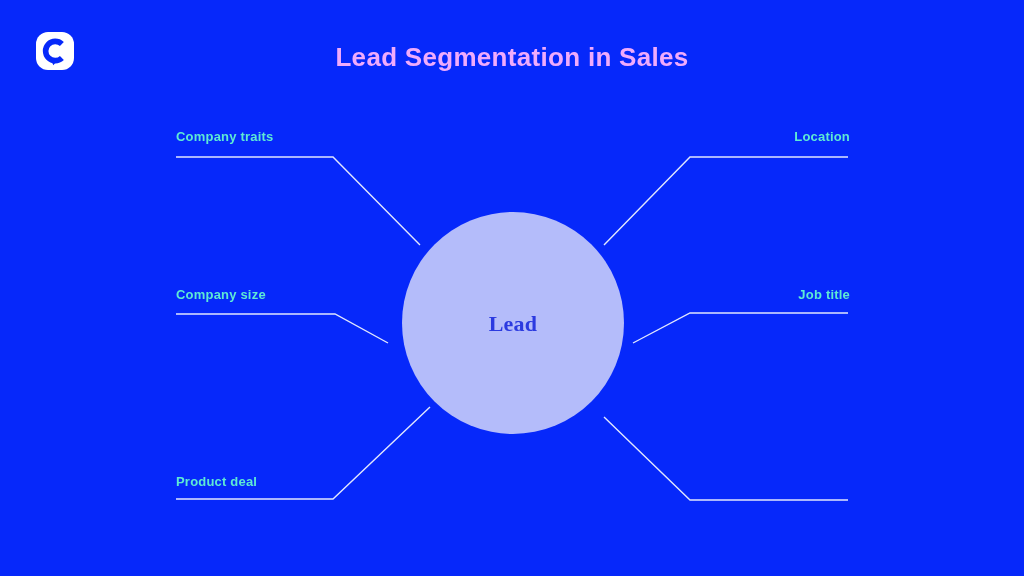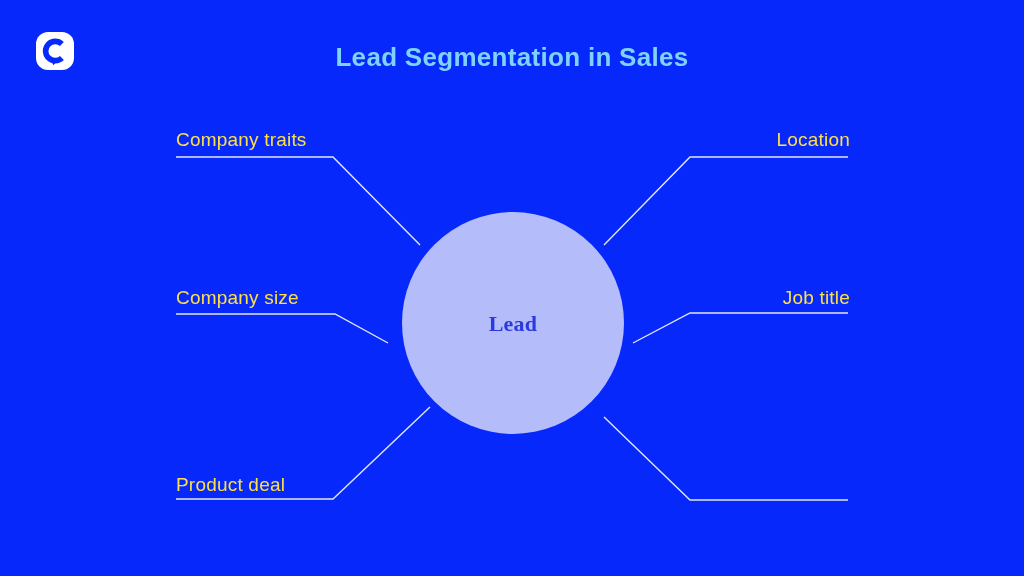--- a/index.html
+++ b/index.html
@@ -21,21 +21,21 @@
     display: flex; align-items: center; justify-content: center;
   }
   .logo svg { display: block; }
 
   
   .title {
     position: absolute;
     top: 42px; left: 0;
     width: 100%;
     text-align: center;
-    color: #7dd3fc;
+    color: #f0abfc;
     font-size: 26px;
     font-weight: bold;
     letter-spacing: 0.3px;
   }
 
   
   .connectors {
     position: absolute;
     left: 0; top: 0;
     width: 1024px; height: 576px;
@@ -63,23 +63,23 @@
     font-size: 22px;
     font-weight: bold;
     line-height: 29px;
     letter-spacing: 0.2px;
   }
   .center-node .center-label span { display: block; }
 
   
   .node-label {
     position: absolute;
-    color: #fde047;
-    font-size: 19px;
-    font-weight: normal;
+    color: #5eead4;
+    font-size: 13px;
+    font-weight: bold;
     letter-spacing: 0.2px;
     white-space: nowrap;
   }
   .node-label.left  { text-align: left; }
   .node-label.right { text-align: right; }
 
   .pos-company-traits      { left: 176px; top: 129px; }
   .pos-company-size        { left: 176px; top: 287px; }
   .pos-product-lines       { left: 176px; top: 474px; }
   .pos-location            { right: 174px; top: 129px; margin-left: 27px; }  

